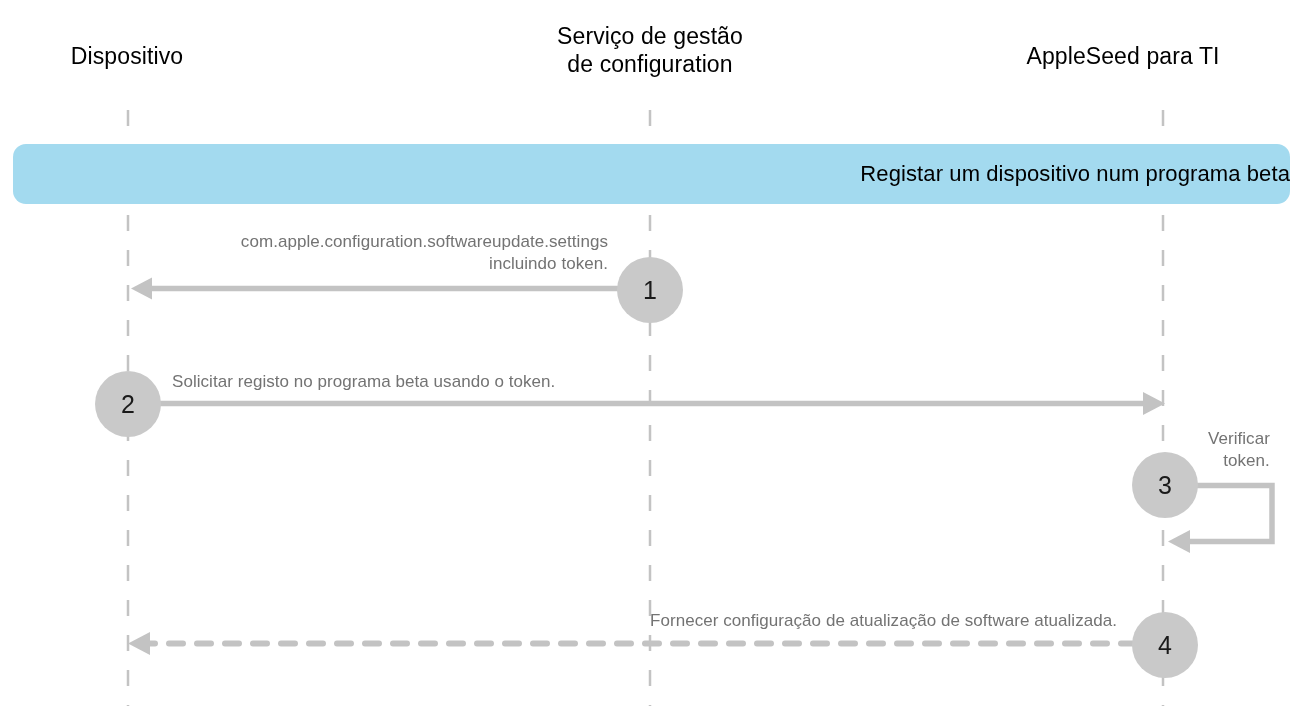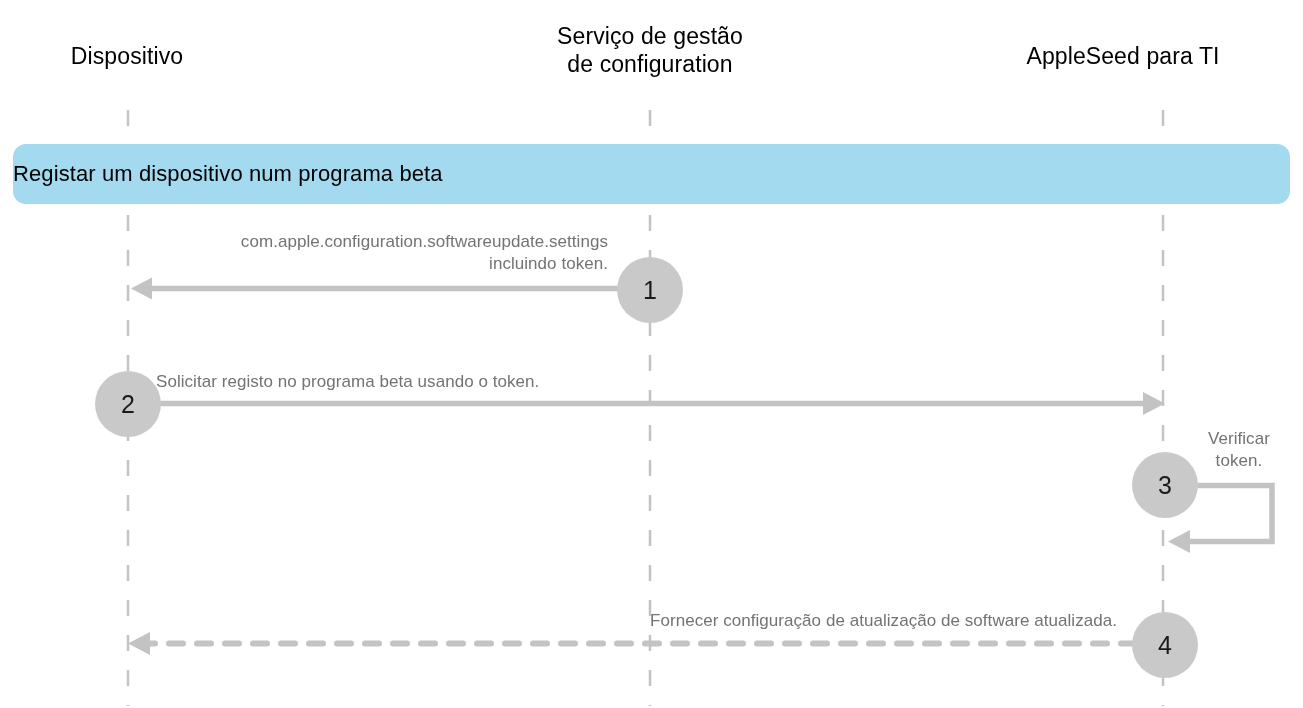--- a/index.html
+++ b/index.html
@@ -54,21 +54,21 @@
   .phase-banner {
     position: absolute;
     left: 13px;
     top: 144px;
     width: 1277px;
     height: 60px;
     background: #a3daef;
     border-radius: 13px;
     display: flex;
     align-items: center;
-    justify-content: flex-start;
+    justify-content: flex-end;
     box-sizing: border-box;
   }
   .phase-banner-text {
     font-size: 22px;
     color: #000000;
     letter-spacing: 0.1px;
   }
   .msg-label {
     position: absolute;
     font-size: 17px;
@@ -77,28 +77,28 @@
     white-space: pre;
     letter-spacing: 0.05px;
   }
   #msg-1-label {
     left: 138px;
     top: 231px;
     width: 470px;
     text-align: right;
   }
   #msg-2-label {
-    left: 156px;
+    left: 172px;
     top: 371px;
     text-align: right;
   }
   #msg-3-label {
     left: 1208px;
     top: 428px;
-    text-align: center;
+    text-align: right;
   }
   #msg-4-label {
     left: 522px;
     top: 610px;
     width: 595px;
     text-align: right;
   }
   .step-badge {
     position: absolute;
     width: 66px;

